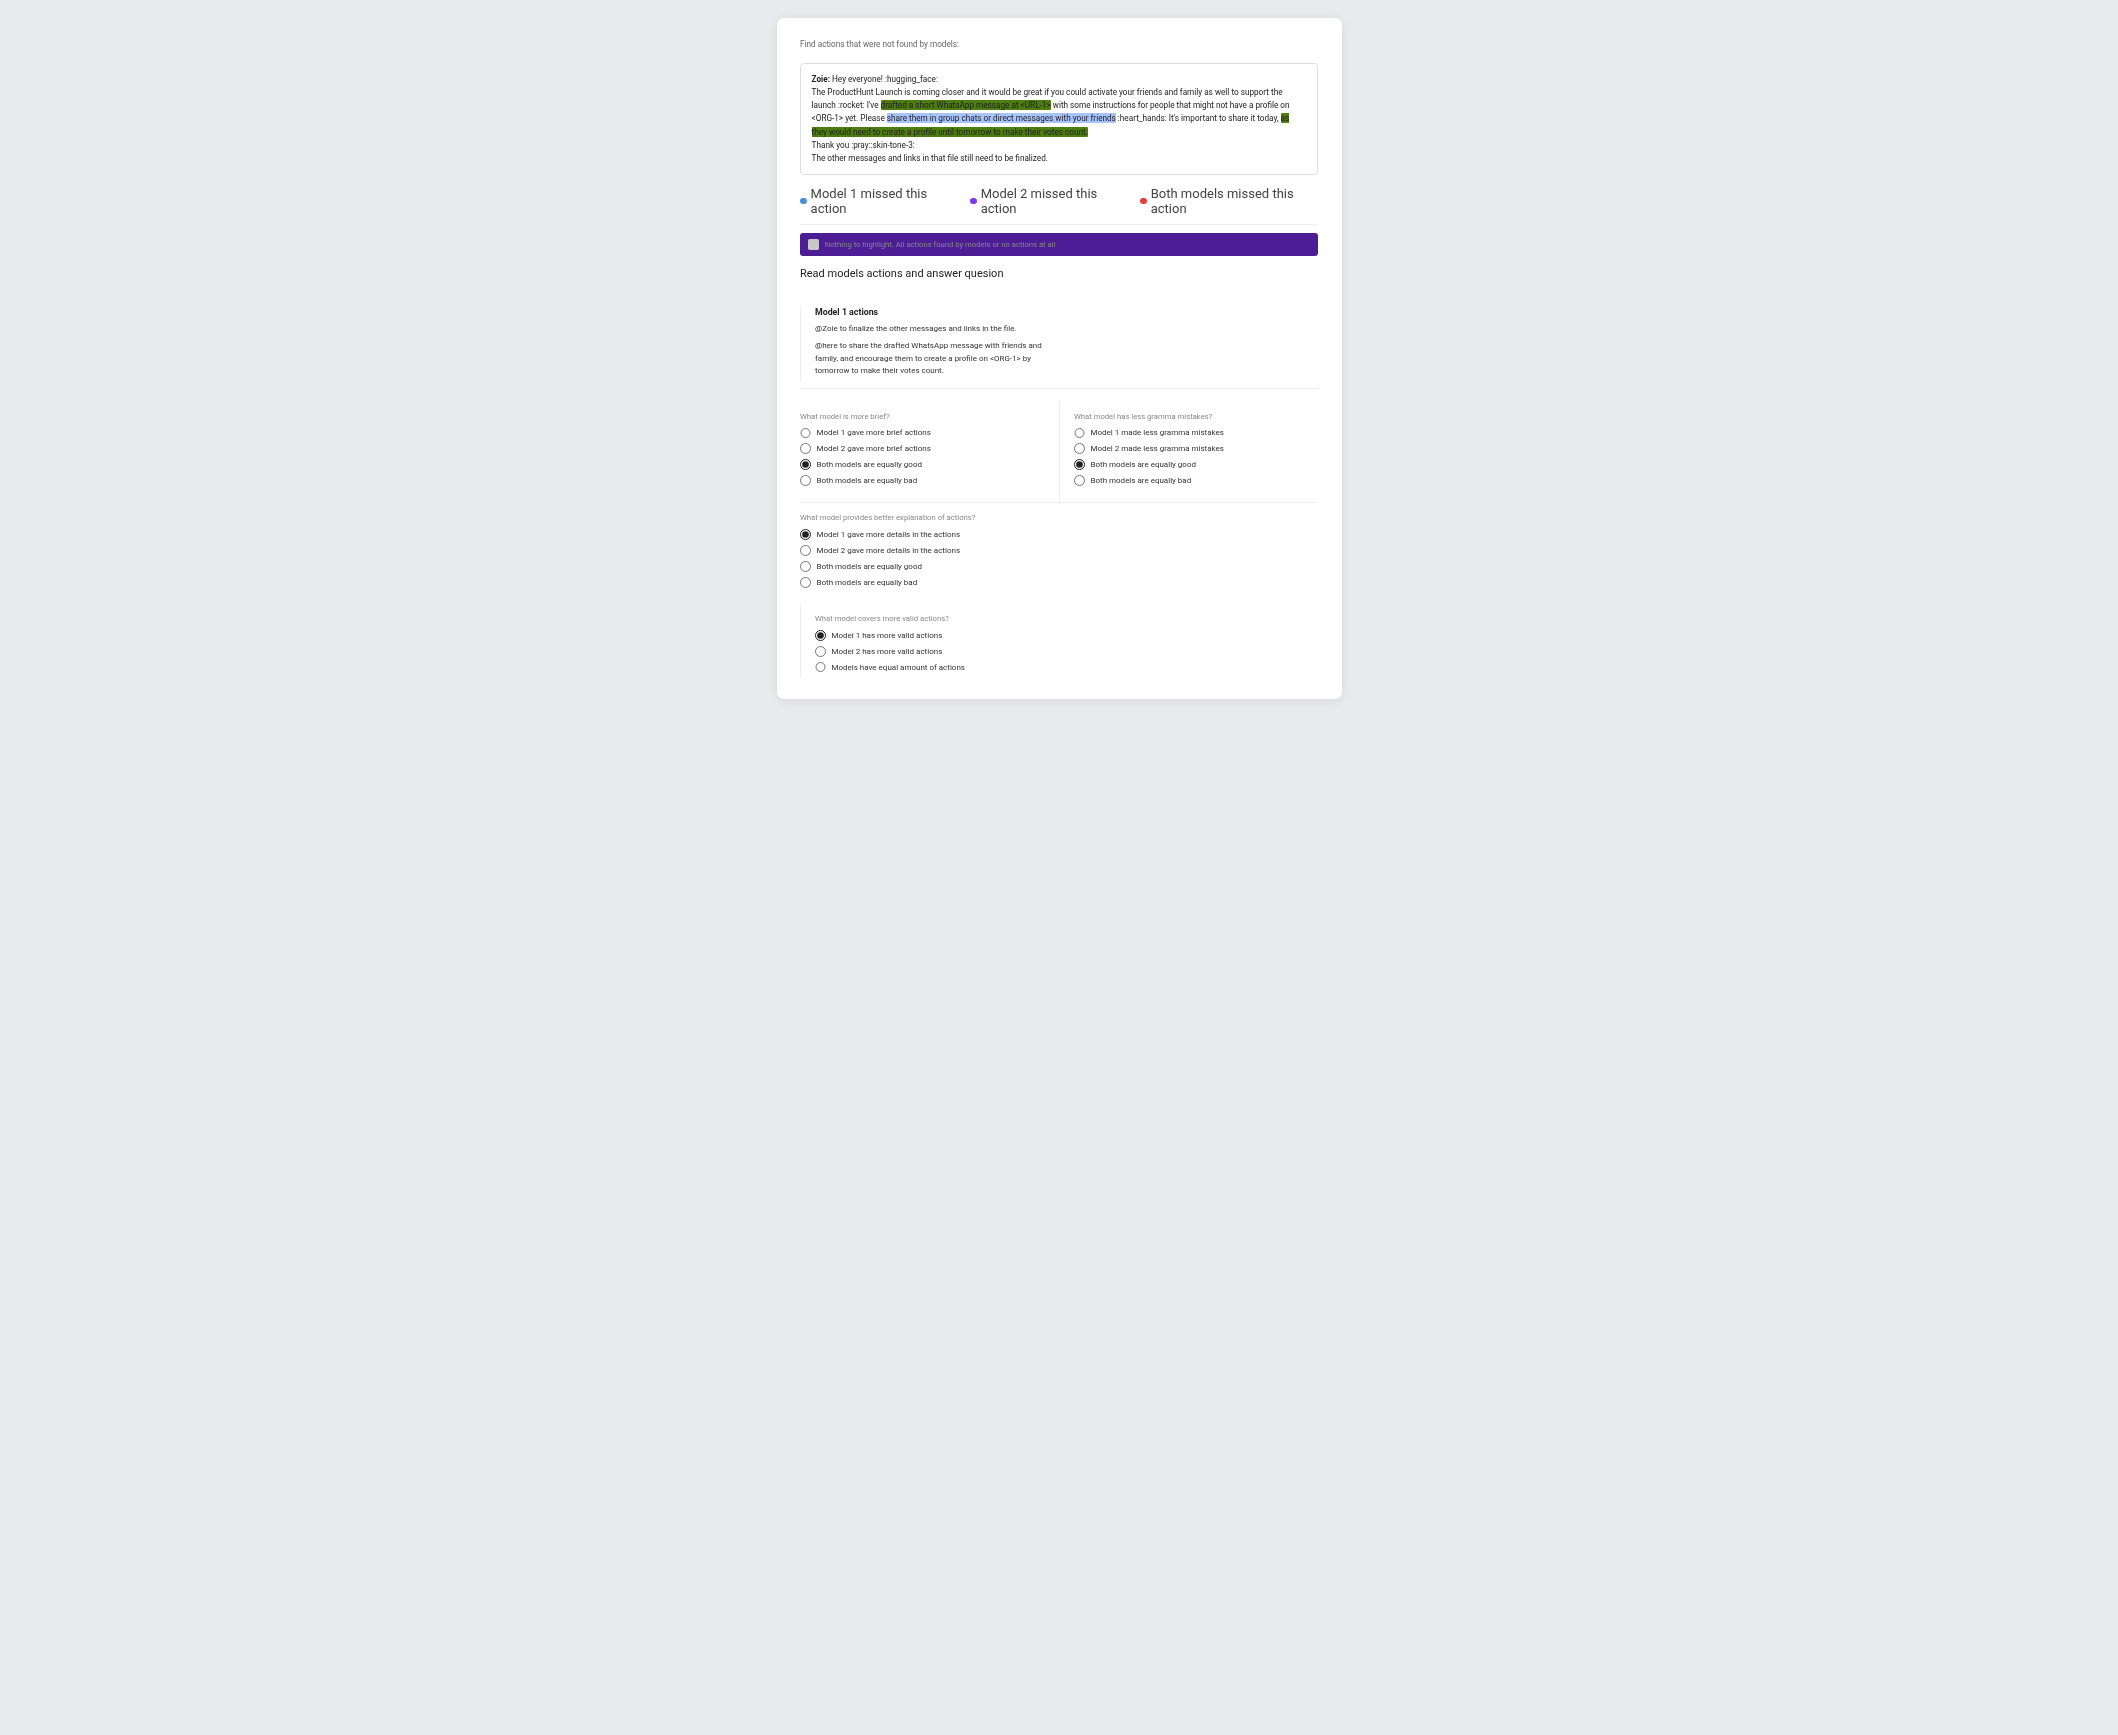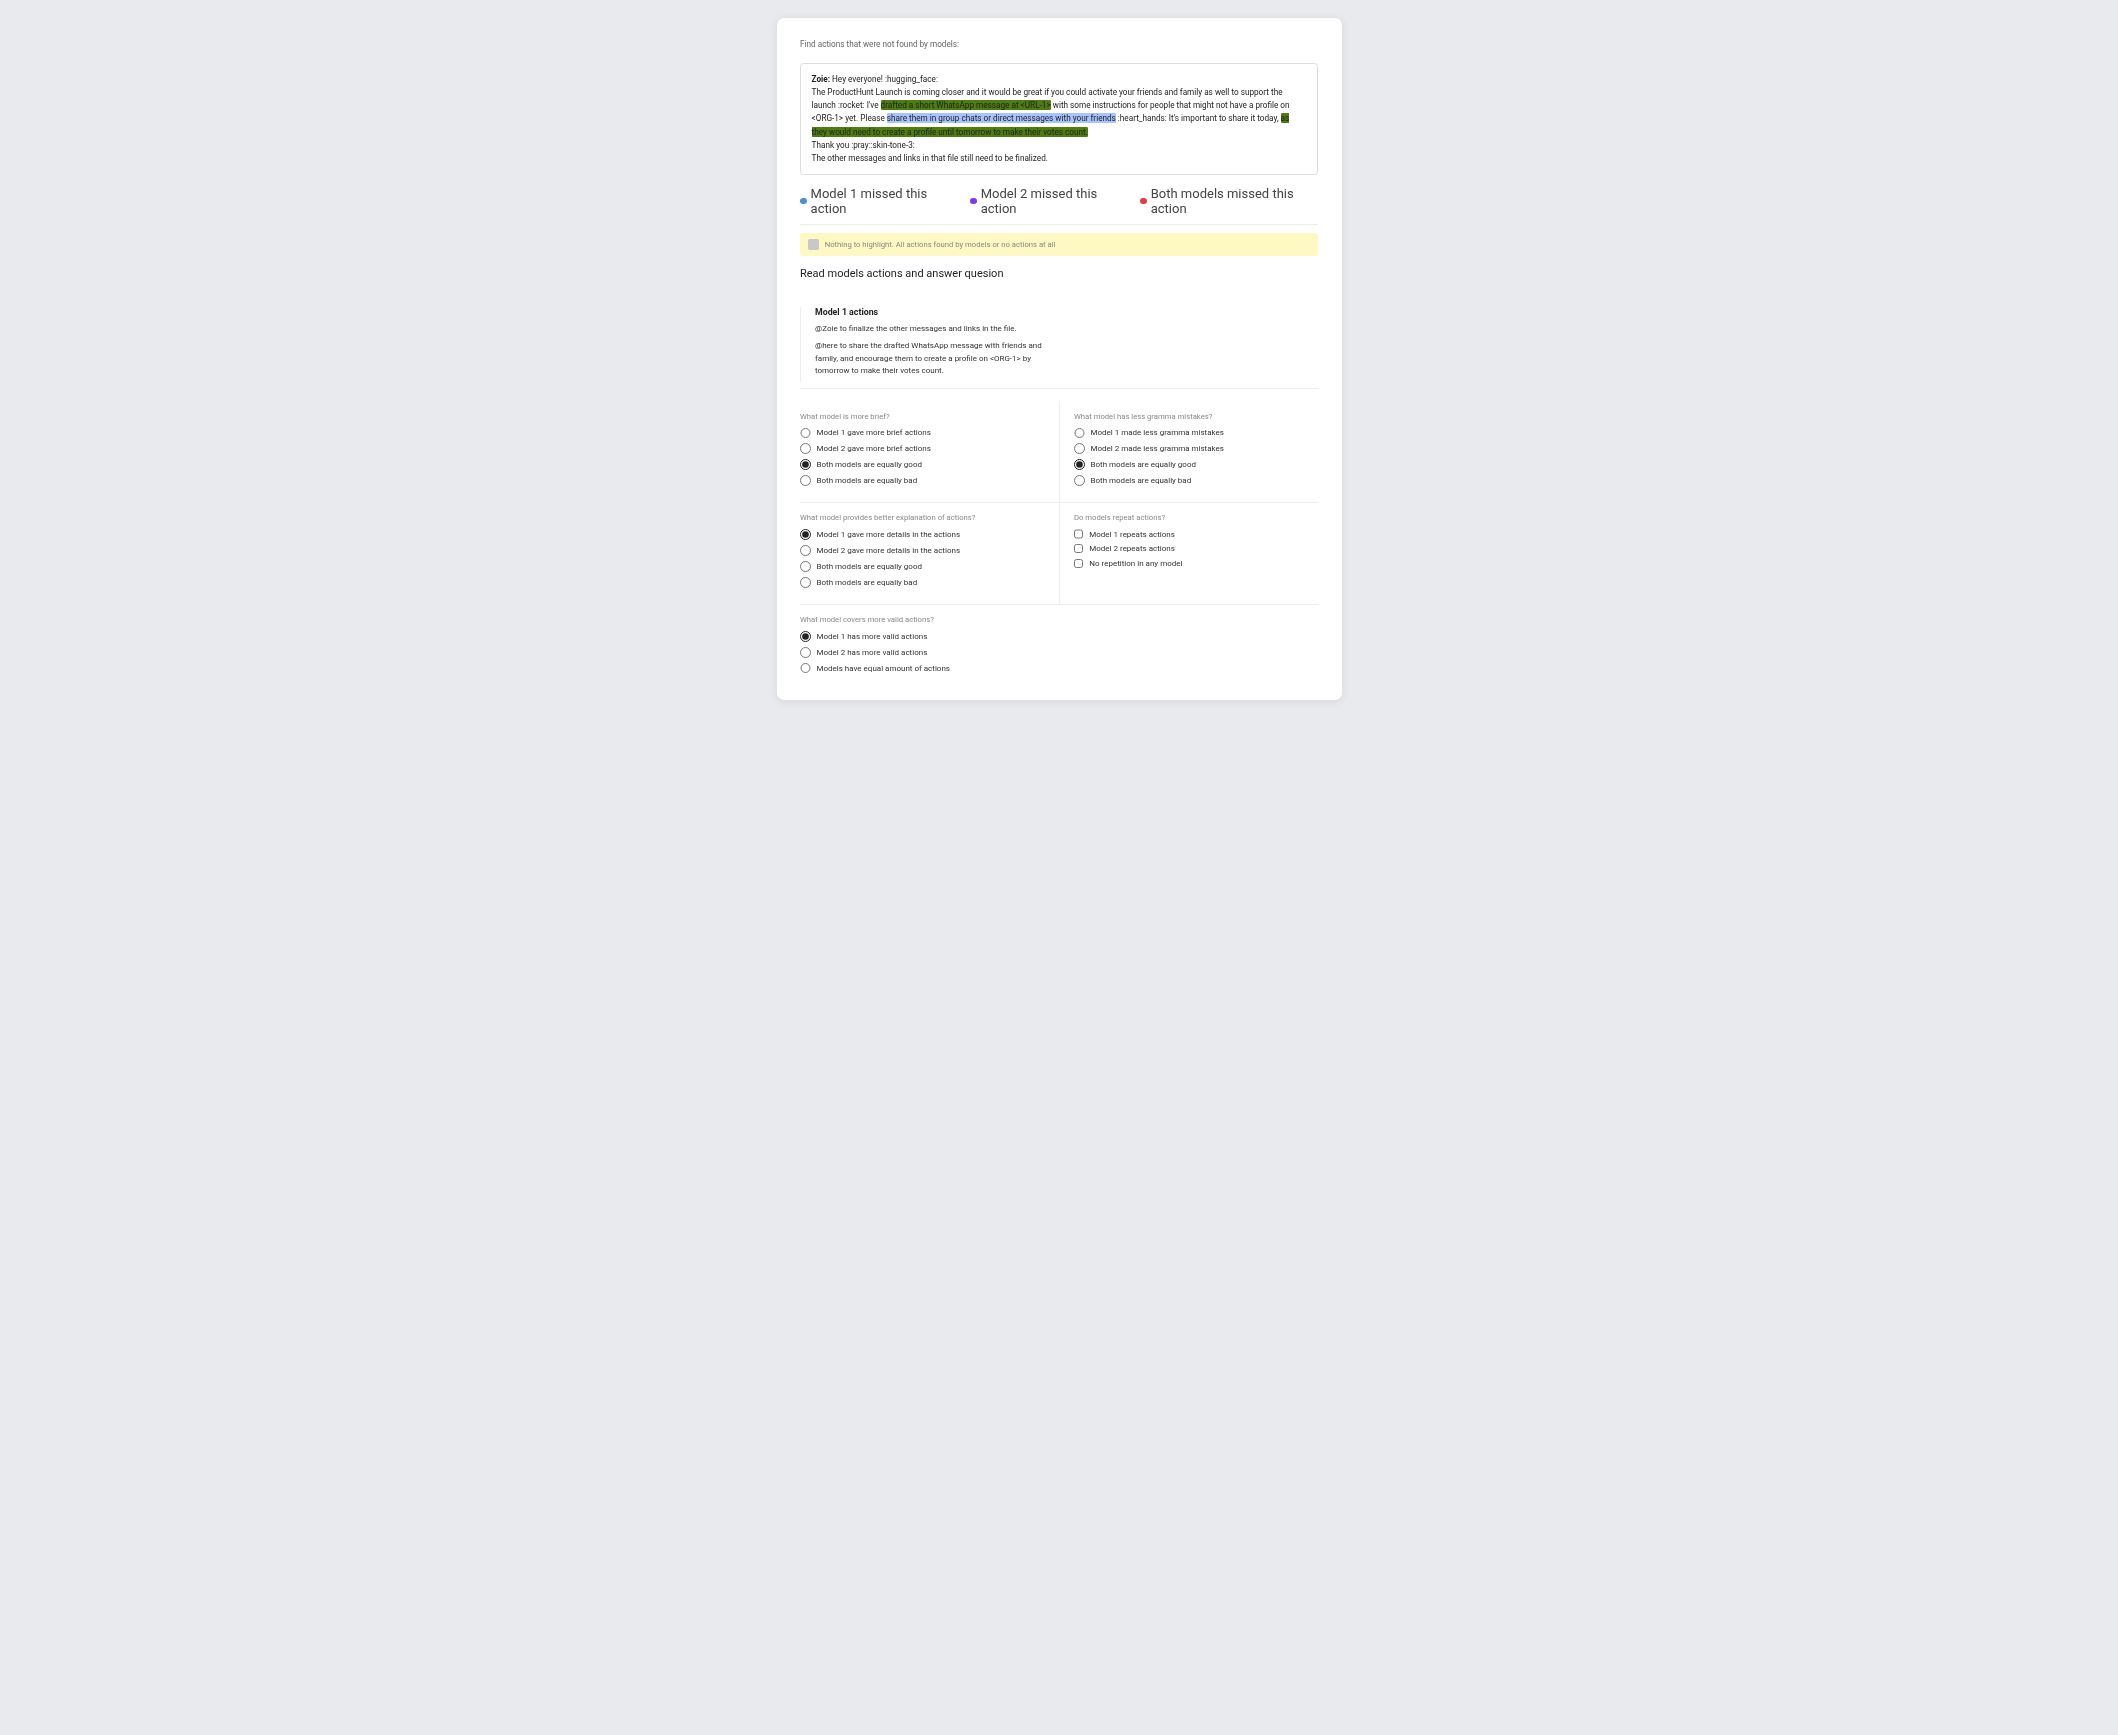--- a/index.html
+++ b/index.html
@@ -66,21 +66,21 @@
       width: 6.5px;
       height: 6.5px;
       border-radius: 50%;
       display: inline-block;
       flex-shrink: 0;
     }
     .dot-blue { background: #4a90d9; }
     .dot-purple { background: #7c3aed; }
     .dot-red { background: #e53e3e; }
     .no-highlight-box {
-      background: #fef9c3;
+      background: #4c1d95;
       border-radius: 2.9px;
       padding: 5.9px 8.2px;
       font-size: 7.7px;
       color: #888;
       margin-bottom: 11.8px;
       display: flex;
       align-items: center;
       gap: 5.9px;
     }
     .no-highlight-box .square-icon {
@@ -286,35 +286,20 @@
         <label class="radio-option">
           <input type="radio" name="explanation" style="">
           <span>Both models are equally good</span>
         </label>
         <label class="radio-option">
           <input type="radio" name="explanation" style="">
           <span>Both models are equally bad</span>
         </label>
       </div>
 
-      <div class="question-block">
-        <div class="question-label">Do models repeat actions?</div>
-        <label class="checkbox-option">
-          <input type="checkbox" style="">
-          <span>Model 1 repeats actions</span>
-        </label>
-        <label class="checkbox-option">
-          <input type="checkbox" style="">
-          <span>Model 2 repeats actions</span>
-        </label>
-        <label class="checkbox-option">
-          <input type="checkbox" style="">
-          <span>No repetition in any model</span>
-        </label>
-      </div>
 
       <div class="question-block full-width-question" style="grid-column: 1; border-bottom: none; border-right: none;">
         <div class="question-label">What model covers more valid actions?</div>
         <label class="radio-option">
           <input type="radio" name="valid" checked="" style="">
           <span>Model 1 has more valid actions</span>
         </label>
         <label class="radio-option">
           <input type="radio" name="valid" style="">
           <span>Model 2 has more valid actions</span>

